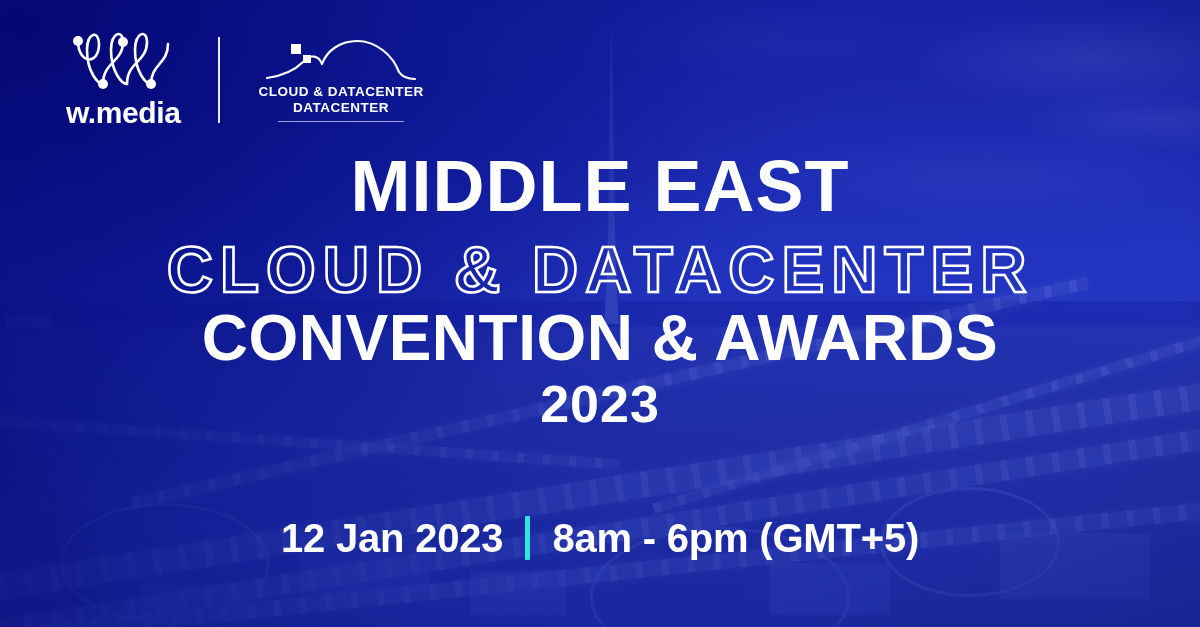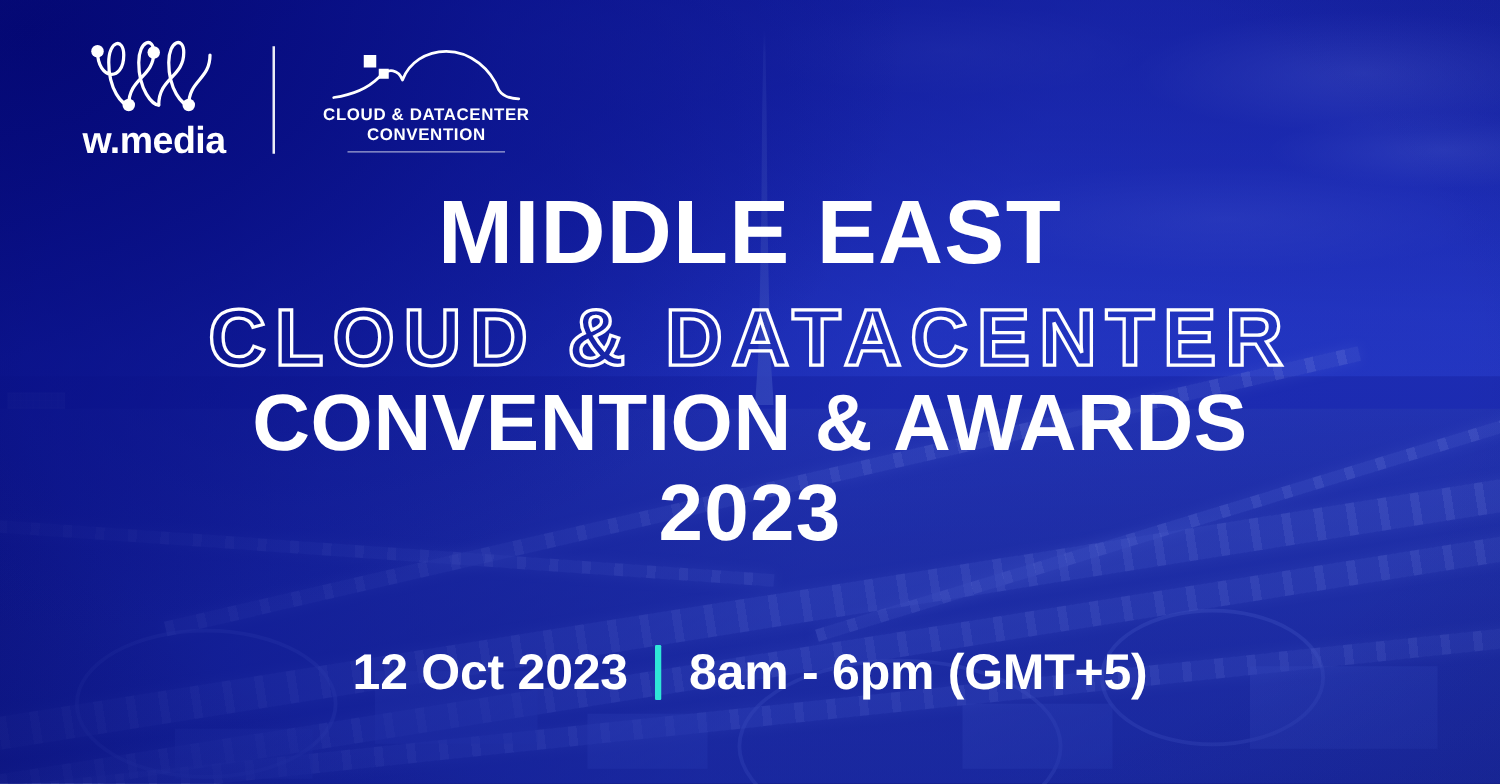--- a/index.html
+++ b/index.html
@@ -179,21 +179,21 @@
     paint-order: stroke fill;
   }
 
   .h-event {
     font-size: 64px;
     letter-spacing: .5px;
     margin-top: 4px;
   }
 
   .h-year {
-    font-size: 64px;
+    font-size: 52px;
     letter-spacing: 1px;
     margin-top: 8px;
   }
 
   
   .footer {
     position: absolute;
     left: 0; right: 0; top: 516px;
     display: flex; align-items: center; justify-content: center; gap: 22px;
   }
@@ -303,32 +303,32 @@
 
       <div class="cdc">
         <svg class="cdc-mark" viewBox="0 0 152 44">
           <path d="M2 40 C 16 38, 28 34, 38 24 C 46 15, 54 18, 57 26
                    C 62 12, 76 3, 92 3 C 112 3, 128 18, 134 34
                    C 138 40, 144 41, 150 41" fill="none" stroke="#ffffff" stroke-width="2.2" stroke-linecap="round" stroke-linejoin="round"></path>
           <rect x="26" y="6" width="10" height="10" fill="#ffffff"></rect>
           <rect x="38" y="17" width="8" height="8" fill="#ffffff"></rect>
         </svg>
         <div class="cdc-line1">CLOUD &amp; DATACENTER</div>
-        <div class="cdc-line2">CONVENTION</div>
+        <div class="cdc-line2">DATACENTER</div>
         <div class="cdc-rule"></div>
       </div>
     </div>
 
     <div class="headline">
       <div class="h-line h-region">MIDDLE EAST</div>
       <div class="h-line h-outline">CLOUD &amp; DATACENTER</div>
       <div class="h-line h-event">CONVENTION &amp; AWARDS</div>
       <div class="h-line h-year">2023</div>
     </div>
 
     <div class="footer">
-      <div class="f-text">12 Oct 2023</div>
+      <div class="f-text">12 Jan 2023</div>
       <div class="f-sep"></div>
       <div class="f-text">8am - 6pm (GMT+5)</div>
     </div>
 
   </div>
 </div>
 
 </body></html>

